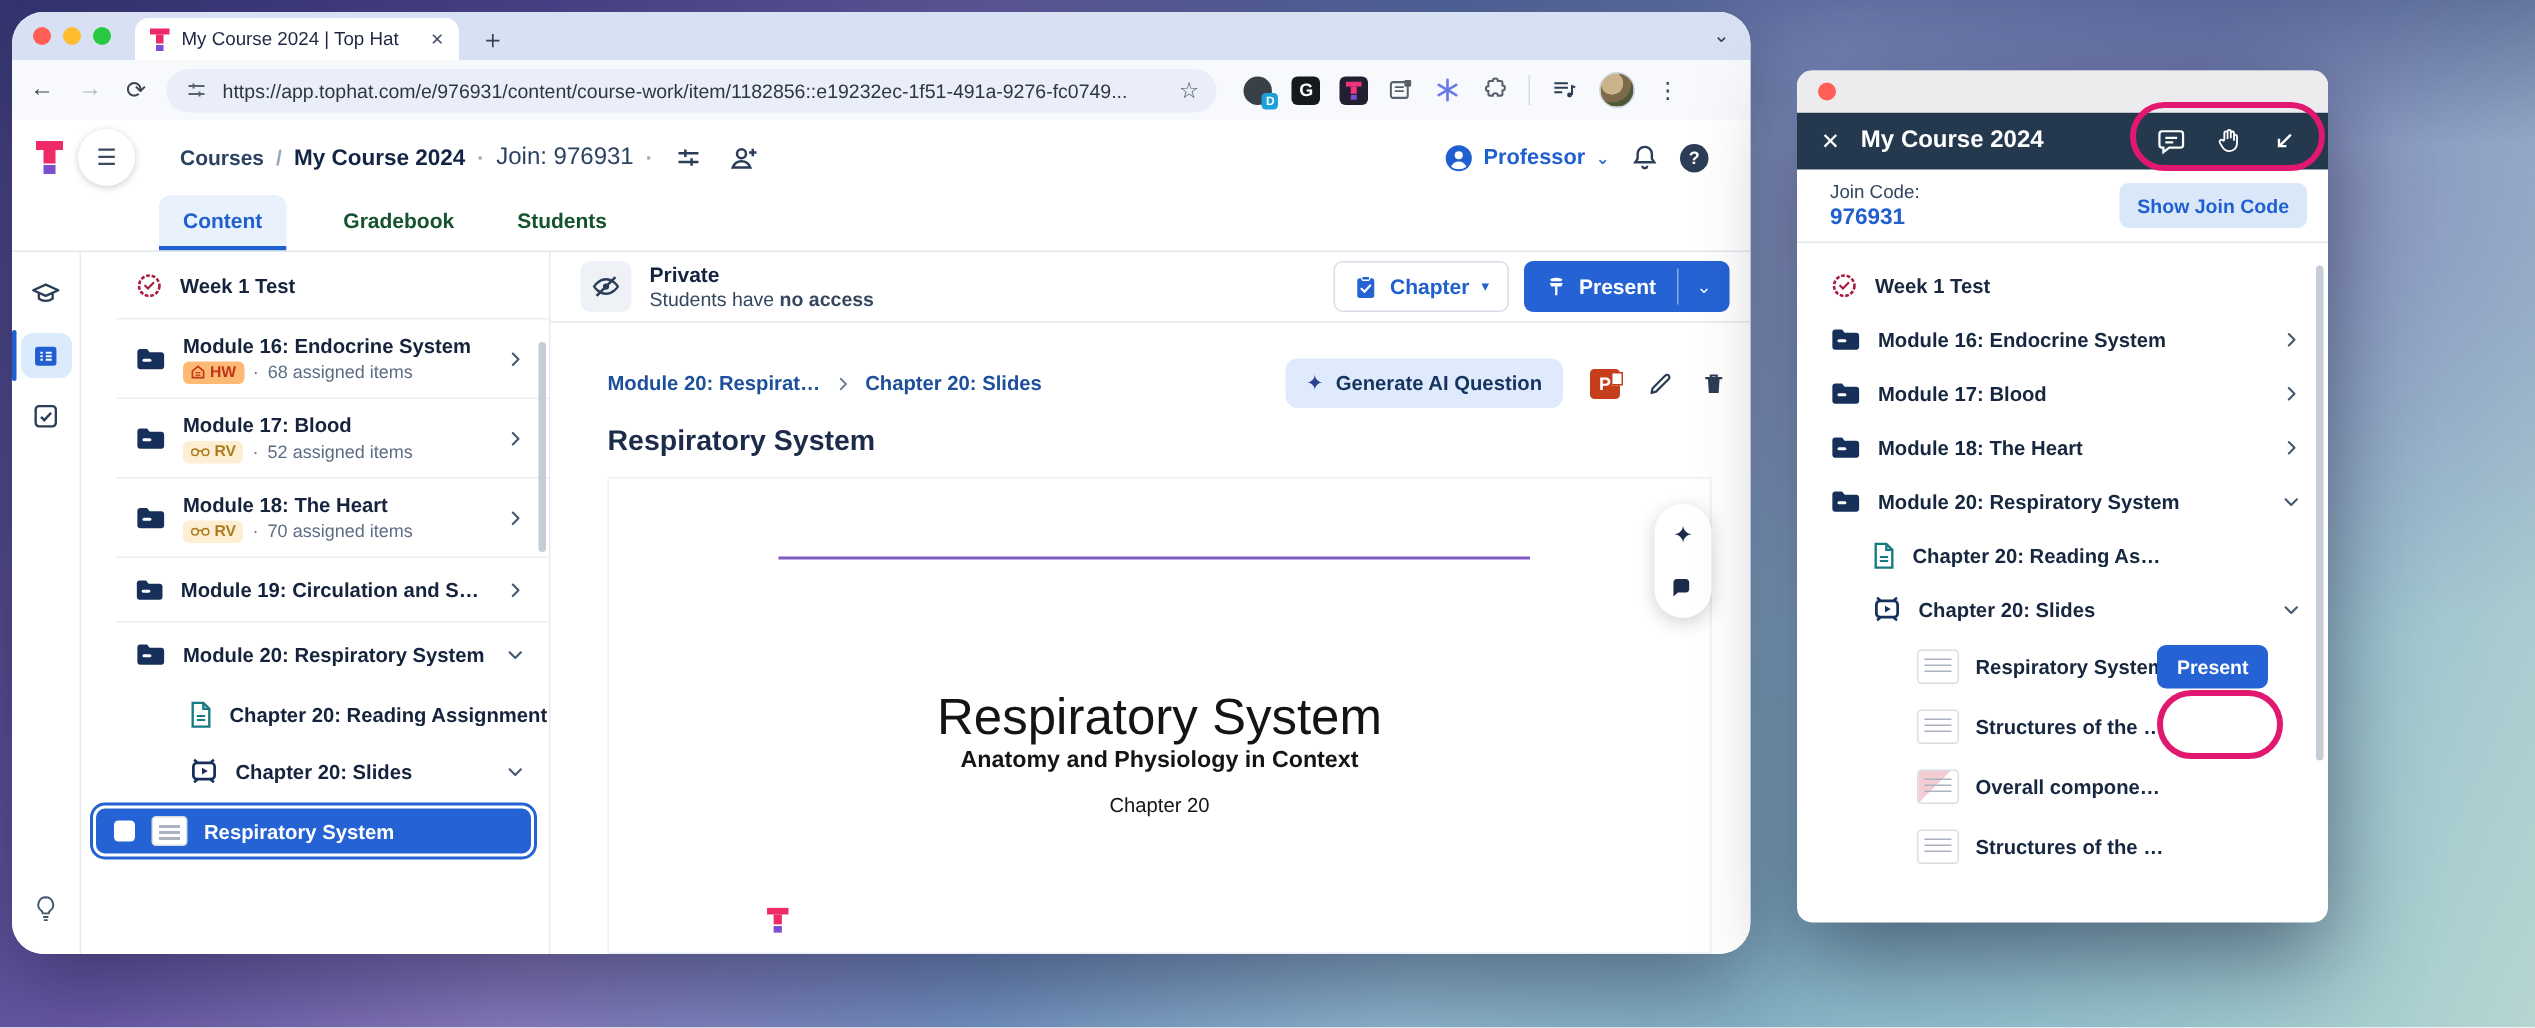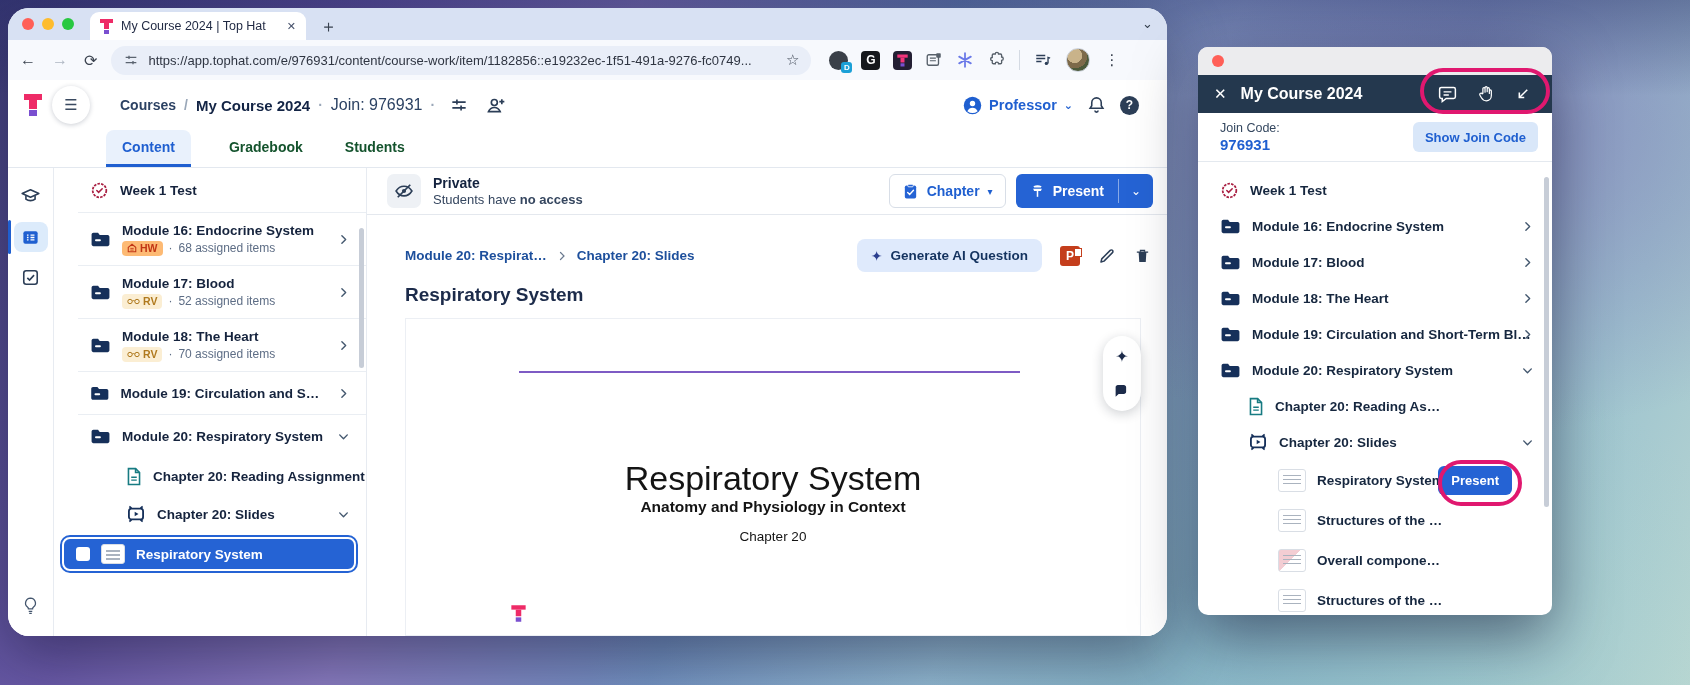--- a/index.html
+++ b/index.html
@@ -594,32 +594,20 @@
             <svg width="13" height="13" viewBox="0 0 24 24">
               <path d="M9 5l7 7-7 7" fill="none" stroke="currentColor" stroke-width="2.6" stroke-linecap="round" stroke-linejoin="round"></path>
             </svg>
           </span>
         </div>
         <div class="pt-row" style="height: 36px; padding-left: 22px;">
           <svg width="21" height="17" viewBox="0 0 24 20">
             <path d="M1.5 4.2C1.5 3 2.5 2 3.7 2h5.4l2 2.6h9.2c1.2 0 2.2 1 2.2 2.2v8.8c0 1.2-1 2.2-2.2 2.2H3.7c-1.2 0-2.2-1-2.2-2.2z" fill="#16305a"></path>
             <rect x="5.5" y="9.6" width="7" height="2.4" rx="1.2" fill="#fff"></rect>
           </svg>
-          <span class="pt-label">Module 19: Circulation and Short-Term Bl…</span>
-          <span class="pt-chev">
-            <svg width="13" height="13" viewBox="0 0 24 24">
-              <path d="M9 5l7 7-7 7" fill="none" stroke="currentColor" stroke-width="2.6" stroke-linecap="round" stroke-linejoin="round"></path>
-            </svg>
-          </span>
-        </div>
-        <div class="pt-row" style="height: 36px; padding-left: 22px;">
-          <svg width="21" height="17" viewBox="0 0 24 20">
-            <path d="M1.5 4.2C1.5 3 2.5 2 3.7 2h5.4l2 2.6h9.2c1.2 0 2.2 1 2.2 2.2v8.8c0 1.2-1 2.2-2.2 2.2H3.7c-1.2 0-2.2-1-2.2-2.2z" fill="#16305a"></path>
-            <rect x="5.5" y="9.6" width="7" height="2.4" rx="1.2" fill="#fff"></rect>
-          </svg>
           <span class="pt-label">Module 20: Respiratory System</span>
           <span class="pt-chev">
             <svg width="13" height="13" viewBox="0 0 24 24">
               <path d="M5 9l7 7 7-7" fill="none" stroke="currentColor" stroke-width="2.6" stroke-linecap="round" stroke-linejoin="round"></path>
             </svg>
           </span>
         </div>
         <div class="pt-row" style="height: 36px; padding-left: 50px;">
           <svg width="16" height="19" viewBox="0 0 20 24">
             <path d="M3 2h9l5 5v15H3z" fill="#fff" stroke="#177b82" stroke-width="2"></path>

